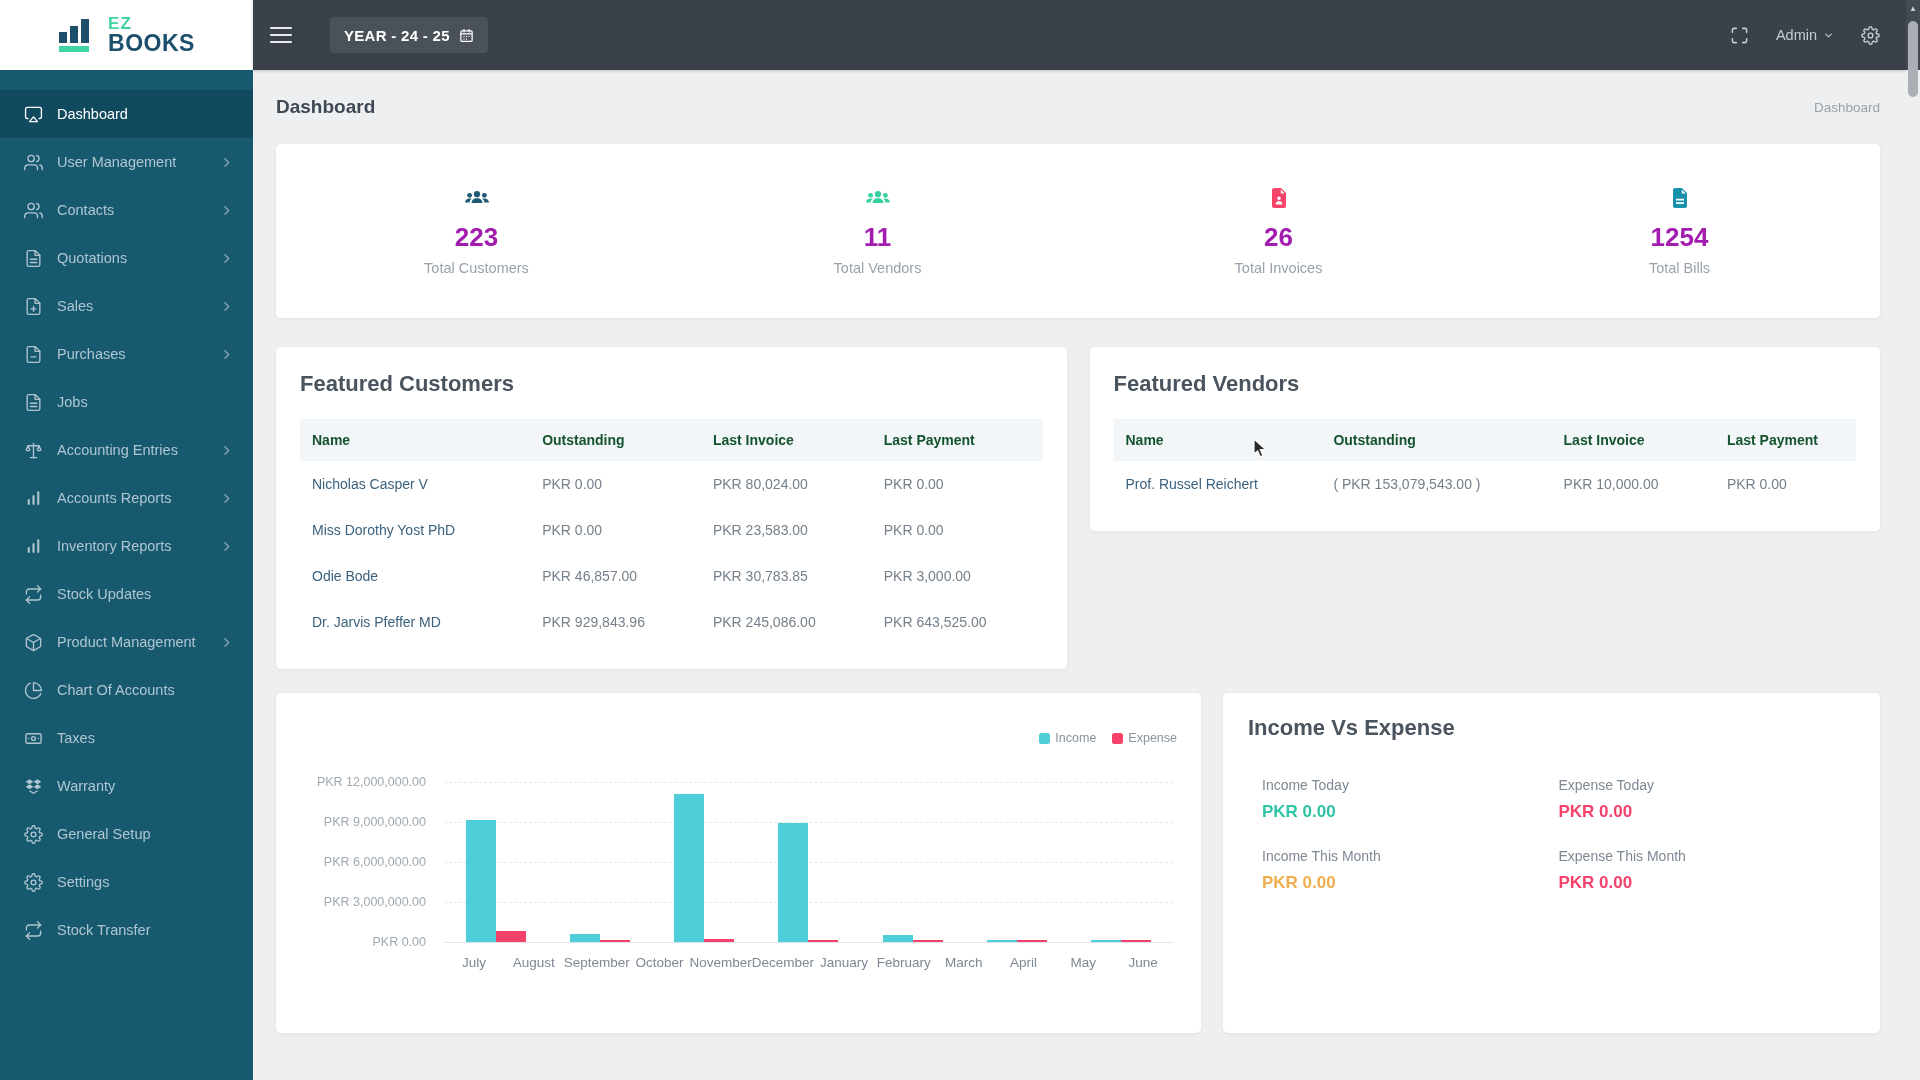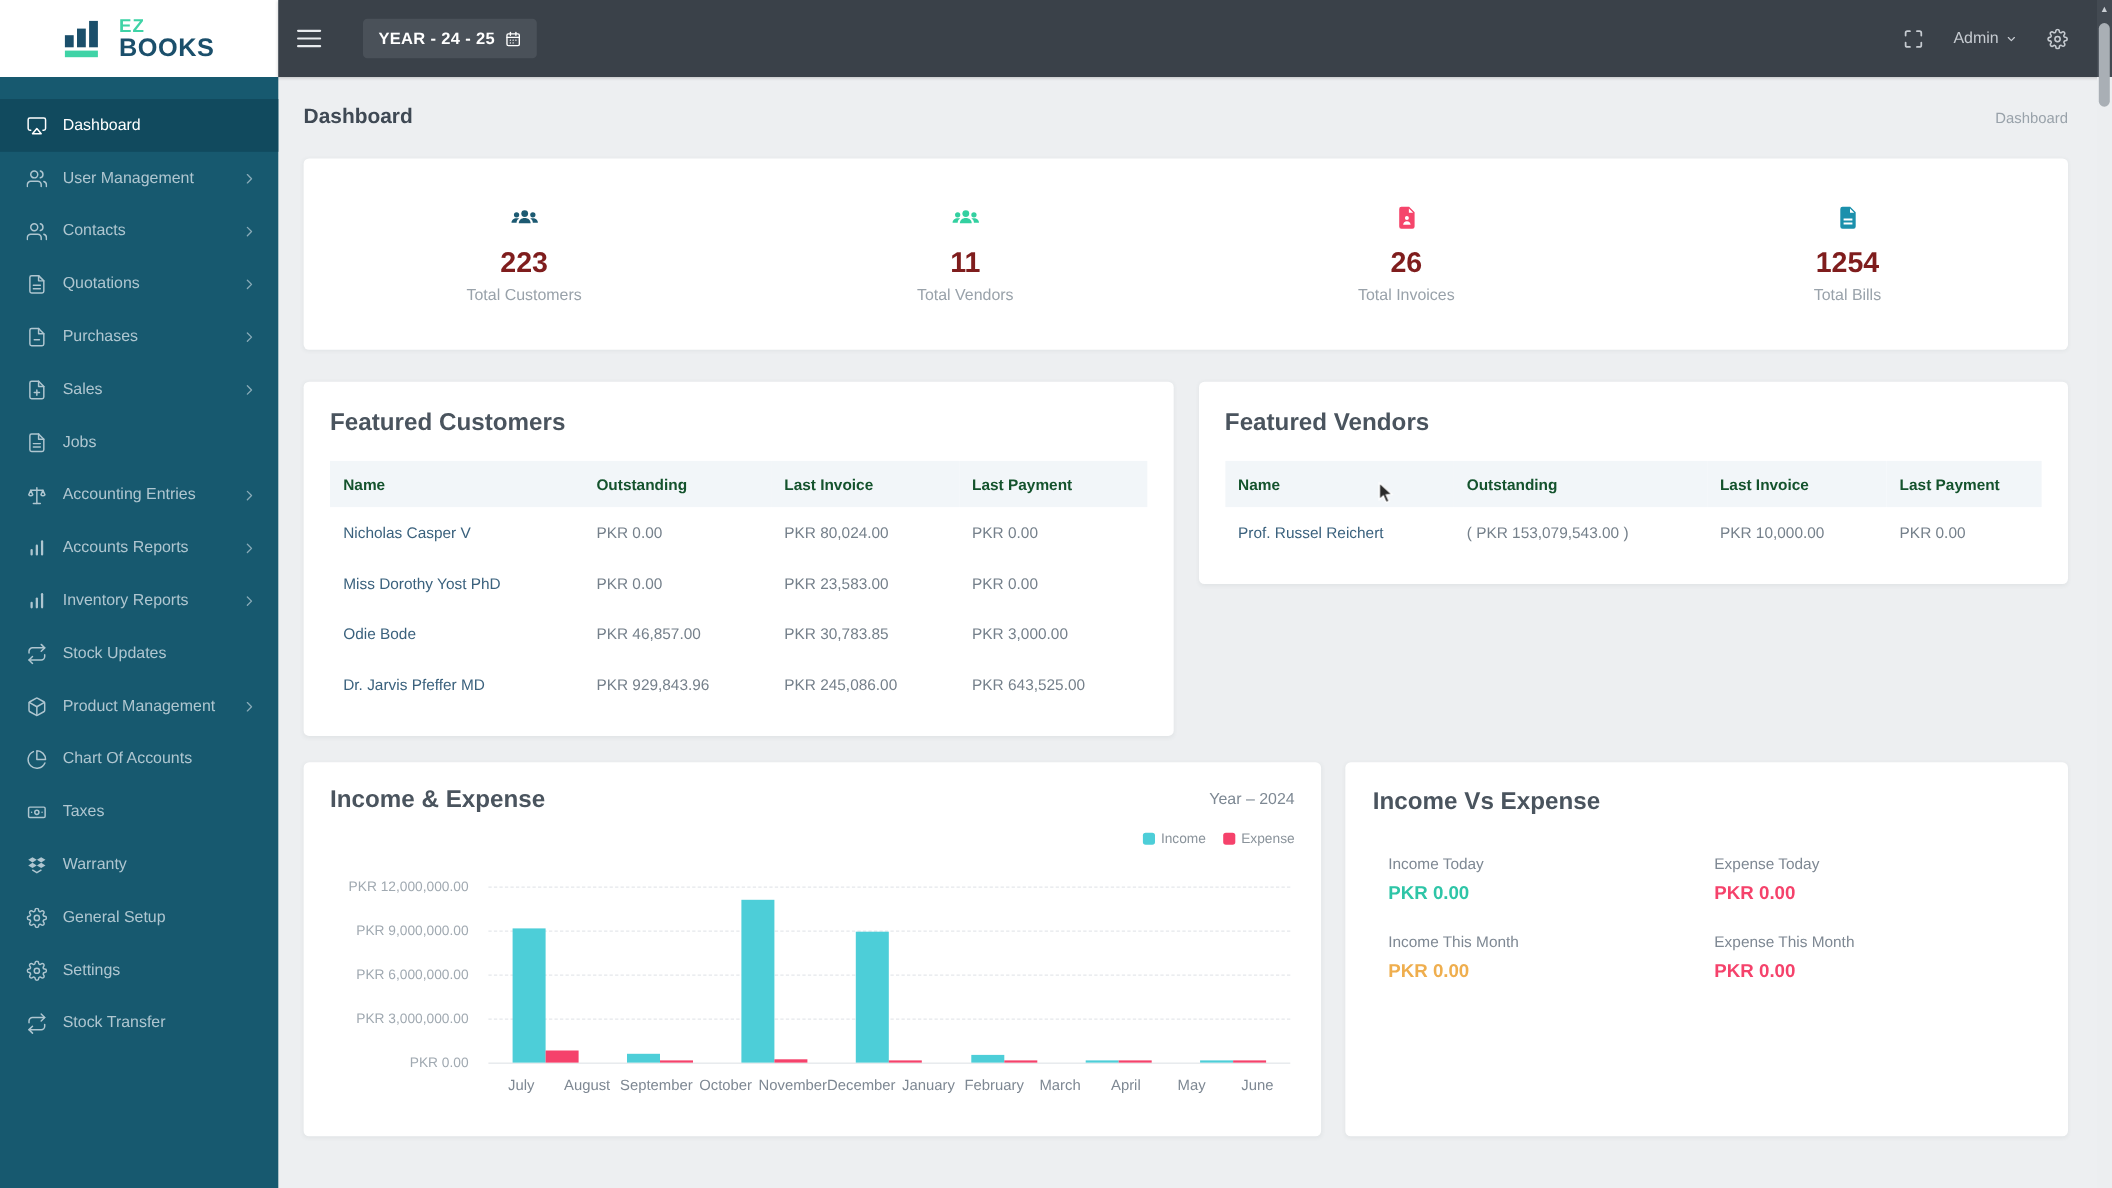--- a/index.html
+++ b/index.html
@@ -37,21 +37,21 @@
   .page-title { font-size:19px; font-weight:700; color:#3F4954; }
   .crumb { font-size:13.5px; color:#99A2AA; }
 
   .card { background:#fff; border-radius:5px; box-shadow:0 1px 4px rgba(72,79,87,.07); }
 
   
   .stats-card { height:174px; display:flex; align-items:center; margin-bottom:29px; }
   .stat-col { flex:1; text-align:center; }
   .stat-icon svg { width:30px; height:24px; }
   .stat-icon.doc svg { width:24px; height:24px; }
-  .stat-value { font-size:26px; font-weight:700; color:#7f1d1d; margin-top:8px; }
+  .stat-value { font-size:26px; font-weight:700; color:#a21caf; margin-top:8px; }
   .stat-label { font-size:14.5px; color:#99A2AA; margin-top:7px; }
 
   
   .row2 { display:flex; gap:23px; align-items:flex-start; margin-bottom:24px; }
   .row2 .card { flex:1; padding:24px; }
   .card-title { font-size:22px; font-weight:700; color:#4A545E; }
   table { width:100%; border-collapse:collapse; margin-top:22px; table-layout:fixed; }
   thead tr { background:#F2F6F9; }
   th { text-align:left; font-size:14px; font-weight:700; color:#14532d; padding:13px 12px; }
   td { font-size:14px; color:#75808B; padding:15px 12px; white-space:nowrap; overflow:hidden; }
@@ -161,38 +161,38 @@
           <span>Quotations</span>
           <span class="chev"><svg viewBox="0 0 24 24" fill="none" stroke="currentColor" stroke-width="2.2" stroke-linecap="round" stroke-linejoin="round">
               <polyline points="9 5 16 12 9 19"></polyline>
             </svg></span>
         </div>
         <div class="side-item">
           <span class="s-icon">
             <svg viewBox="0 0 24 24" fill="none" stroke="currentColor" stroke-width="1.7" stroke-linecap="round" stroke-linejoin="round">
               <path d="M14 2H6a2 2 0 0 0-2 2v16a2 2 0 0 0 2 2h12a2 2 0 0 0 2-2V8z"></path>
               <polyline points="14 2 14 8 20 8"></polyline>
+              <line x1="12" y1="12" x2="12" y2="18"></line>
               <line x1="9" y1="15" x2="15" y2="15"></line>
             </svg>
           </span>
-          <span>Purchases</span>
+          <span>Sales</span>
           <span class="chev"><svg viewBox="0 0 24 24" fill="none" stroke="currentColor" stroke-width="2.2" stroke-linecap="round" stroke-linejoin="round">
               <polyline points="9 5 16 12 9 19"></polyline>
             </svg></span>
         </div>
         <div class="side-item">
           <span class="s-icon">
             <svg viewBox="0 0 24 24" fill="none" stroke="currentColor" stroke-width="1.7" stroke-linecap="round" stroke-linejoin="round">
               <path d="M14 2H6a2 2 0 0 0-2 2v16a2 2 0 0 0 2 2h12a2 2 0 0 0 2-2V8z"></path>
               <polyline points="14 2 14 8 20 8"></polyline>
-              <line x1="12" y1="12" x2="12" y2="18"></line>
               <line x1="9" y1="15" x2="15" y2="15"></line>
             </svg>
           </span>
-          <span>Sales</span>
+          <span>Purchases</span>
           <span class="chev"><svg viewBox="0 0 24 24" fill="none" stroke="currentColor" stroke-width="2.2" stroke-linecap="round" stroke-linejoin="round">
               <polyline points="9 5 16 12 9 19"></polyline>
             </svg></span>
         </div>
         <div class="side-item">
           <span class="s-icon">
             <svg viewBox="0 0 24 24" fill="none" stroke="currentColor" stroke-width="1.7" stroke-linecap="round" stroke-linejoin="round">
               <path d="M14 2H6a2 2 0 0 0-2 2v16a2 2 0 0 0 2 2h12a2 2 0 0 0 2-2V8z"></path>
               <polyline points="14 2 14 8 20 8"></polyline>
               <line x1="16" y1="13" x2="8" y2="13"></line>
@@ -476,24 +476,20 @@
                   <td>PKR 10,000.00</td>
                   <td>PKR 0.00</td>
                 </tr>
               </tbody>
           </table>
         </section>
       </div>
 
       <div class="row3">
         <section class="card chart-card">
-          <div class="chart-head">
-            <h2 class="card-title">Income &amp; Expense</h2>
-            <span class="chart-period">Year – 2024</span>
-          </div>
           <div class="legend" id="chart-legend">
               <span class="legend-item">
                 <span class="legend-swatch" style="background:#4DCED8"></span>
                 <span>Income</span>
               </span>
               <span class="legend-item">
                 <span class="legend-swatch" style="background:#F5426B"></span>
                 <span>Expense</span>
               </span>
             </div>

